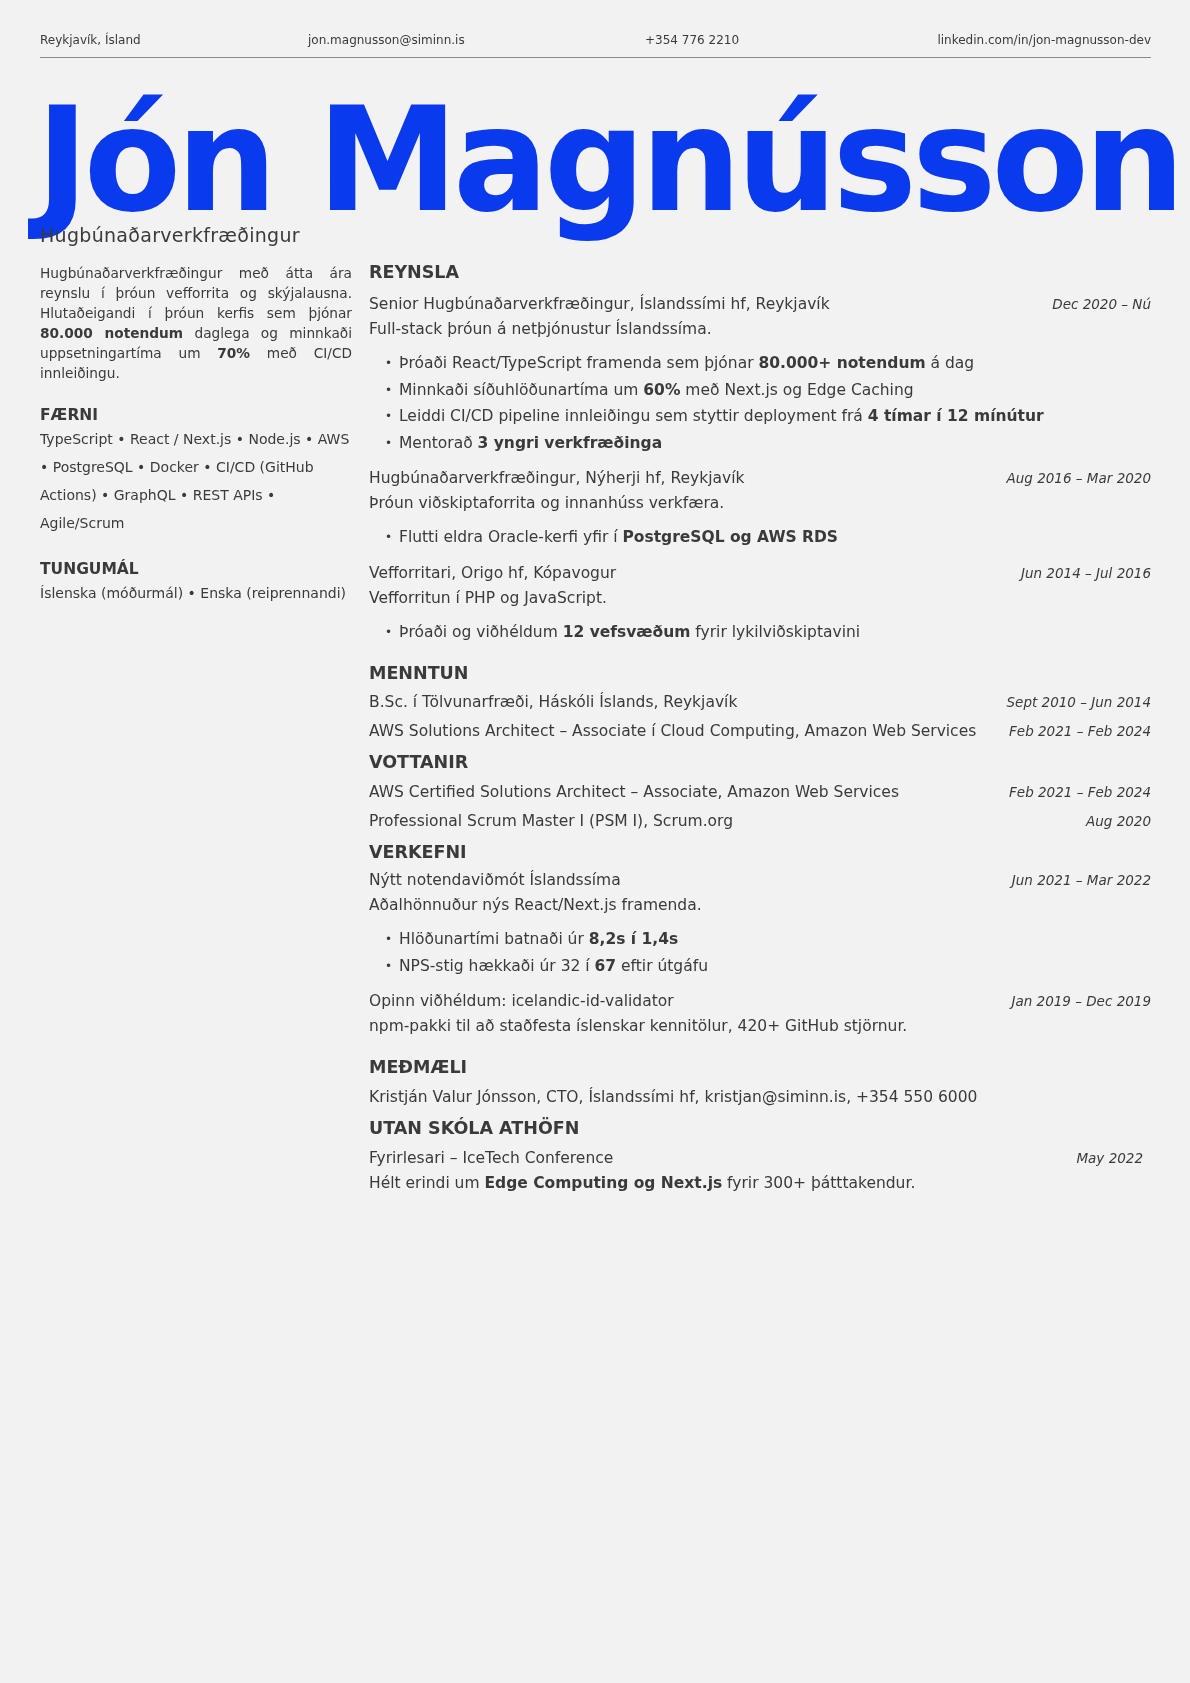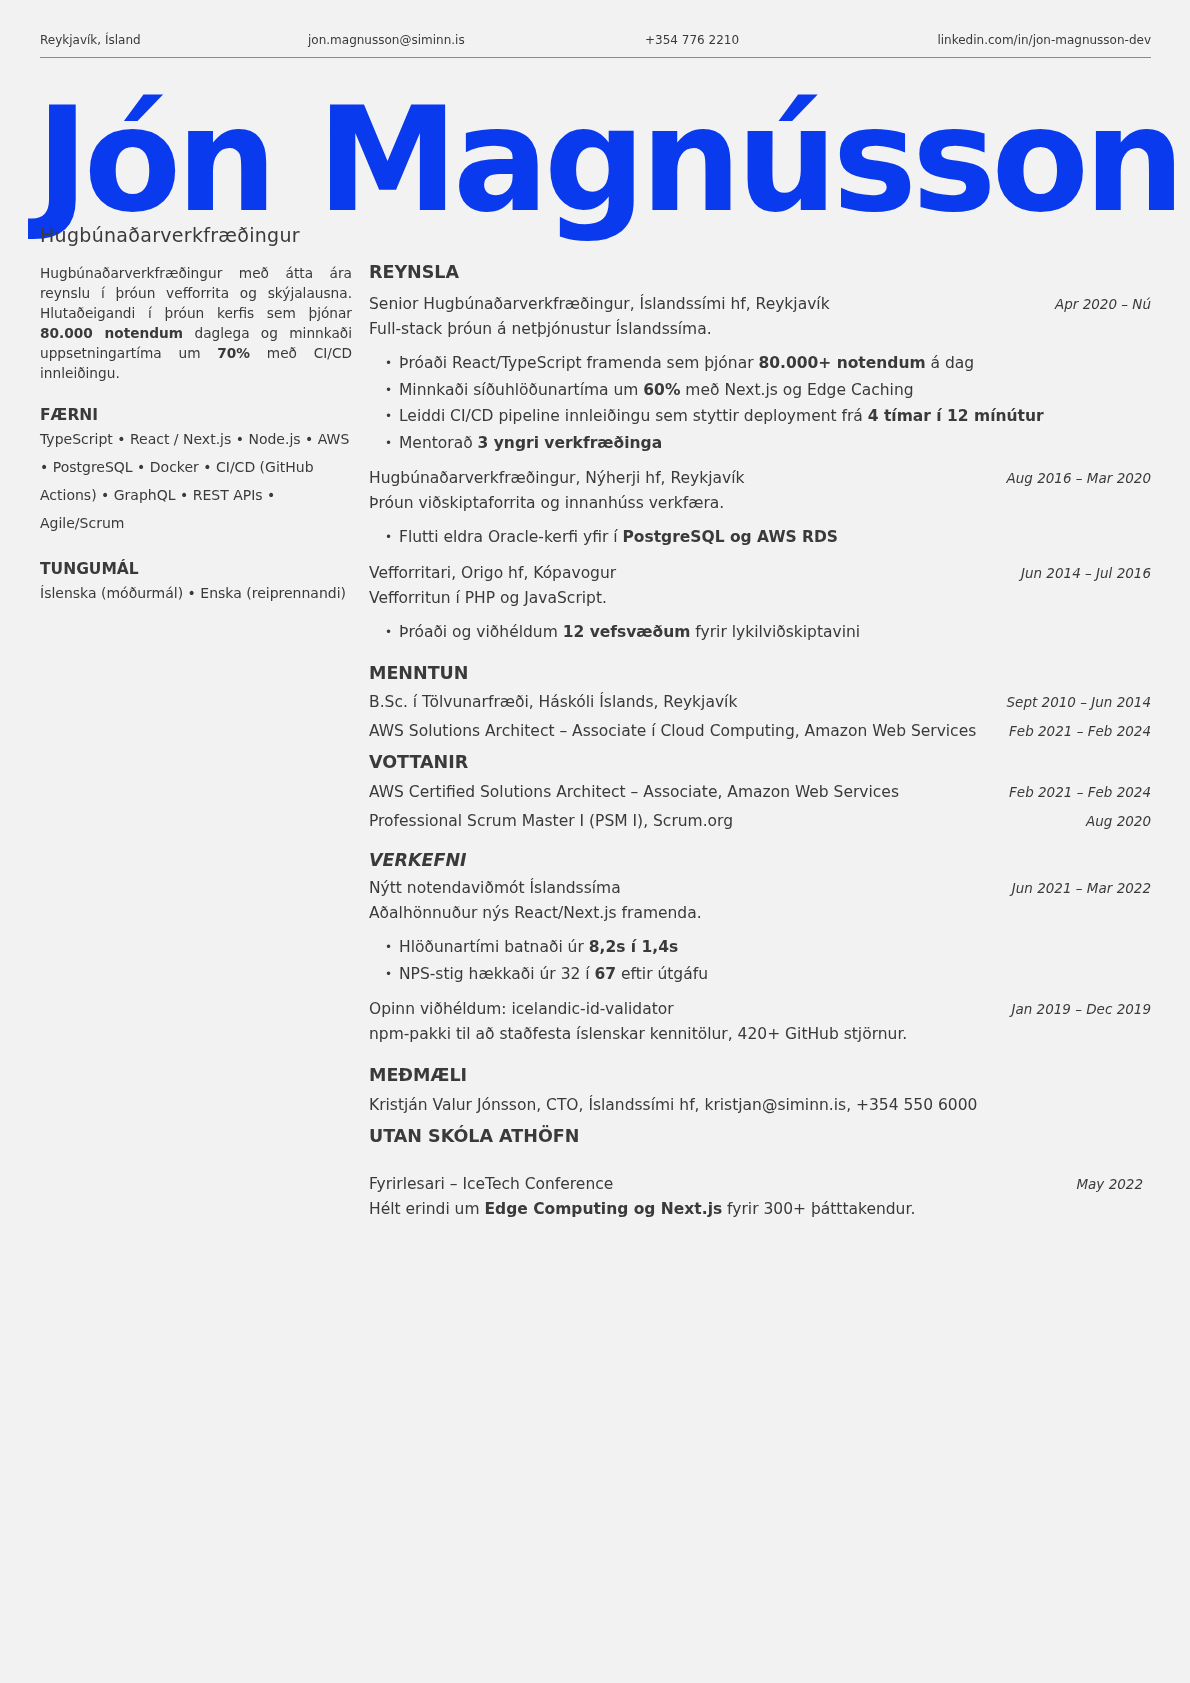--- a/index.html
+++ b/index.html
@@ -54,21 +54,21 @@
 
   <div class="l-head">TUNGUMÁL</div>
   <div class="l-body">Íslenska (móðurmál) • Enska (reiprennandi)</div>
 </div>
 
 <div class="right-col">
 
   <div class="sec-head">REYNSLA</div>
 
   <div class="entry" style="margin-top:8px;">
-    <div class="row"><span>Senior Hugbúnaðarverkfræðingur, Íslandssími hf, Reykjavík</span><span class="date">Apr 2020 – Nú</span></div>
+    <div class="row"><span>Senior Hugbúnaðarverkfræðingur, Íslandssími hf, Reykjavík</span><span class="date">Dec 2020 – Nú</span></div>
     <div class="row">Full-stack þróun á netþjónustur Íslandssíma.</div>
     <ul>
       <li><span>Þróaði React/TypeScript framenda sem þjónar </span><b>80.000+ notendum</b><span> á dag</span></li>
       <li><span>Minnkaði síðuhlöðunartíma um </span><b>60%</b><span> með Next.js og Edge Caching</span></li>
       <li><span>Leiddi CI/CD pipeline innleiðingu sem styttir deployment frá </span><b>4 tímar í 12 mínútur</b><span></span></li>
       <li><span>Mentorað </span><b>3 yngri verkfræðinga</b><span></span></li>
     </ul>
   </div>
 
   <div class="entry" style="margin-top:10px;">
@@ -88,35 +88,35 @@
   </div>
 
   <div class="sec-head" style="margin-top:16px;">MENNTUN</div>
   <div class="row" style="margin-top:5px;"><span>B.Sc. í Tölvunarfræði, Háskóli Íslands, Reykjavík</span><span class="date">Sept 2010 – Jun 2014</span></div>
   <div class="row" style="margin-top:4px;"><span>AWS Solutions Architect – Associate í Cloud Computing, Amazon Web Services</span><span class="date">Feb 2021 – Feb 2024</span></div>
 
   <div class="sec-head" style="margin-top:6px;">VOTTANIR</div>
   <div class="row" style="margin-top:6px;"><span>AWS Certified Solutions Architect – Associate, Amazon Web Services</span><span class="date">Feb 2021 – Feb 2024</span></div>
   <div class="row" style="margin-top:4px;"><span>Professional Scrum Master I (PSM I), Scrum.org</span><span class="date">Aug 2020</span></div>
 
-  <div class="sec-head" style="margin-top:14px;font-style:italic;">VERKEFNI</div>
+  <div class="sec-head" style="margin-top:6px;">VERKEFNI</div>
   <div class="entry" style="margin-top:4px;">
     <div class="row"><span>Nýtt notendaviðmót Íslandssíma</span><span class="date">Jun 2021 – Mar 2022</span></div>
     <div class="row">Aðalhönnuður nýs React/Next.js framenda.</div>
     <ul>
       <li><span>Hlöðunartími batnaði úr </span><b>8,2s í 1,4s</b><span></span></li>
       <li><span>NPS-stig hækkaði úr 32 í </span><b>67</b><span> eftir útgáfu</span></li>
     </ul>
   </div>
   <div class="entry" style="margin-top:10px;">
     <div class="row"><span>Opinn viðhéldum: icelandic-id-validator</span><span class="date">Jan 2019 – Dec 2019</span></div>
     <div class="row">npm-pakki til að staðfesta íslenskar kennitölur, 420+ GitHub stjörnur.</div>
   </div>
 
   <div class="sec-head" style="margin-top:16px;">MEÐMÆLI</div>
   <div class="row" style="margin-top:6px;">Kristján Valur Jónsson, CTO, Íslandssími hf, kristjan@siminn.is, +354 550 6000</div>
 
   <div class="sec-head" style="margin-top:6px;">UTAN SKÓLA ATHÖFN</div>
-  <div class="entry" style="margin-top:24px;">
+  <div class="entry" style="margin-top:6px;">
     <div class="row" style="padding-right:8px;"><span>Fyrirlesari – IceTech Conference</span><span class="date" style="right:8px;">May 2022</span></div>
     <div class="row"><span>Hélt erindi um </span><b>Edge Computing og Next.js</b><span> fyrir 300+ þátttakendur.</span></div>
   </div>
 </div>
 
 </body></html>

